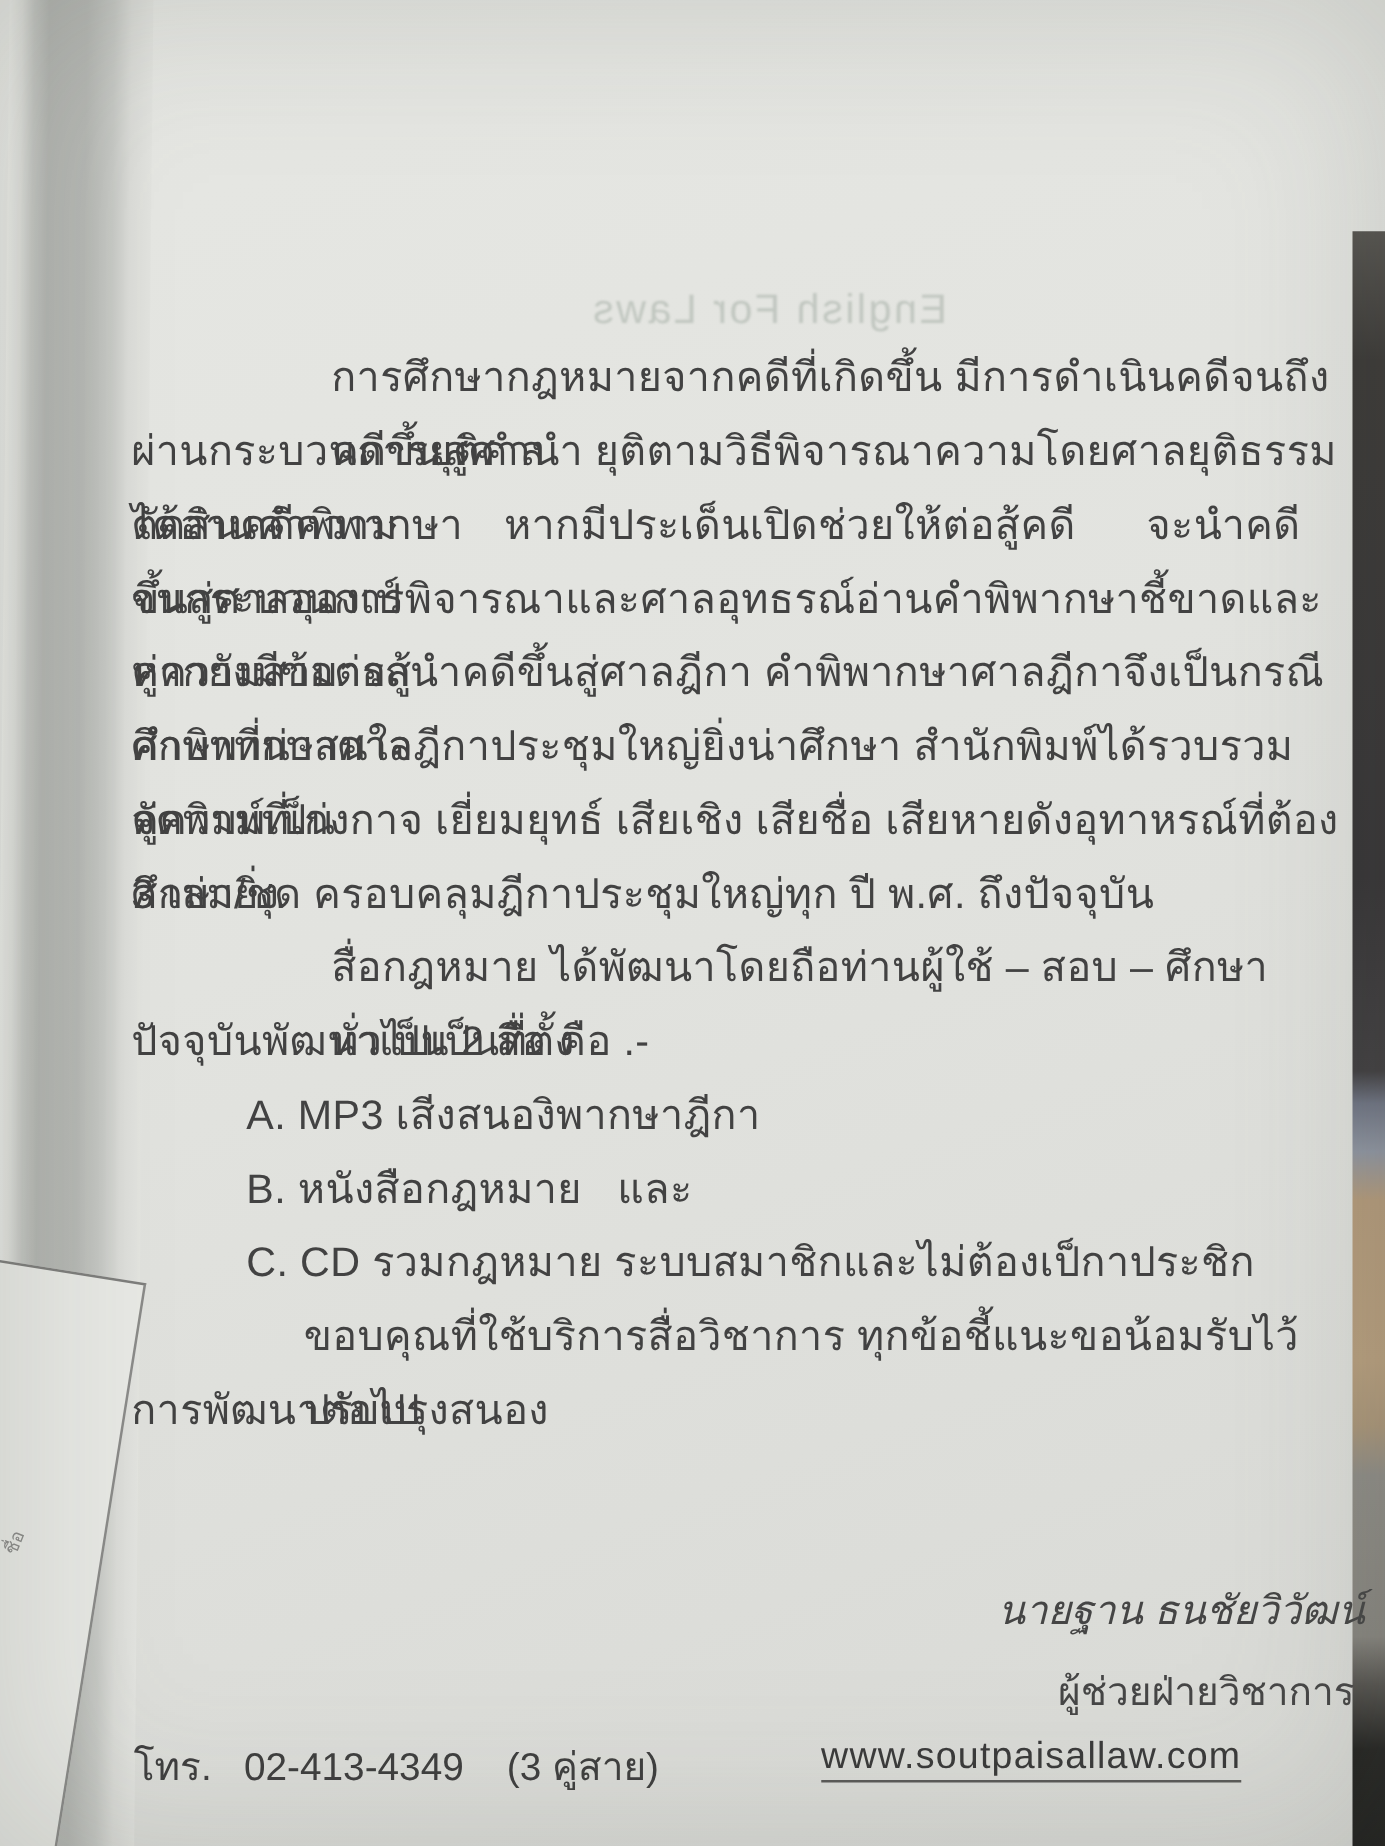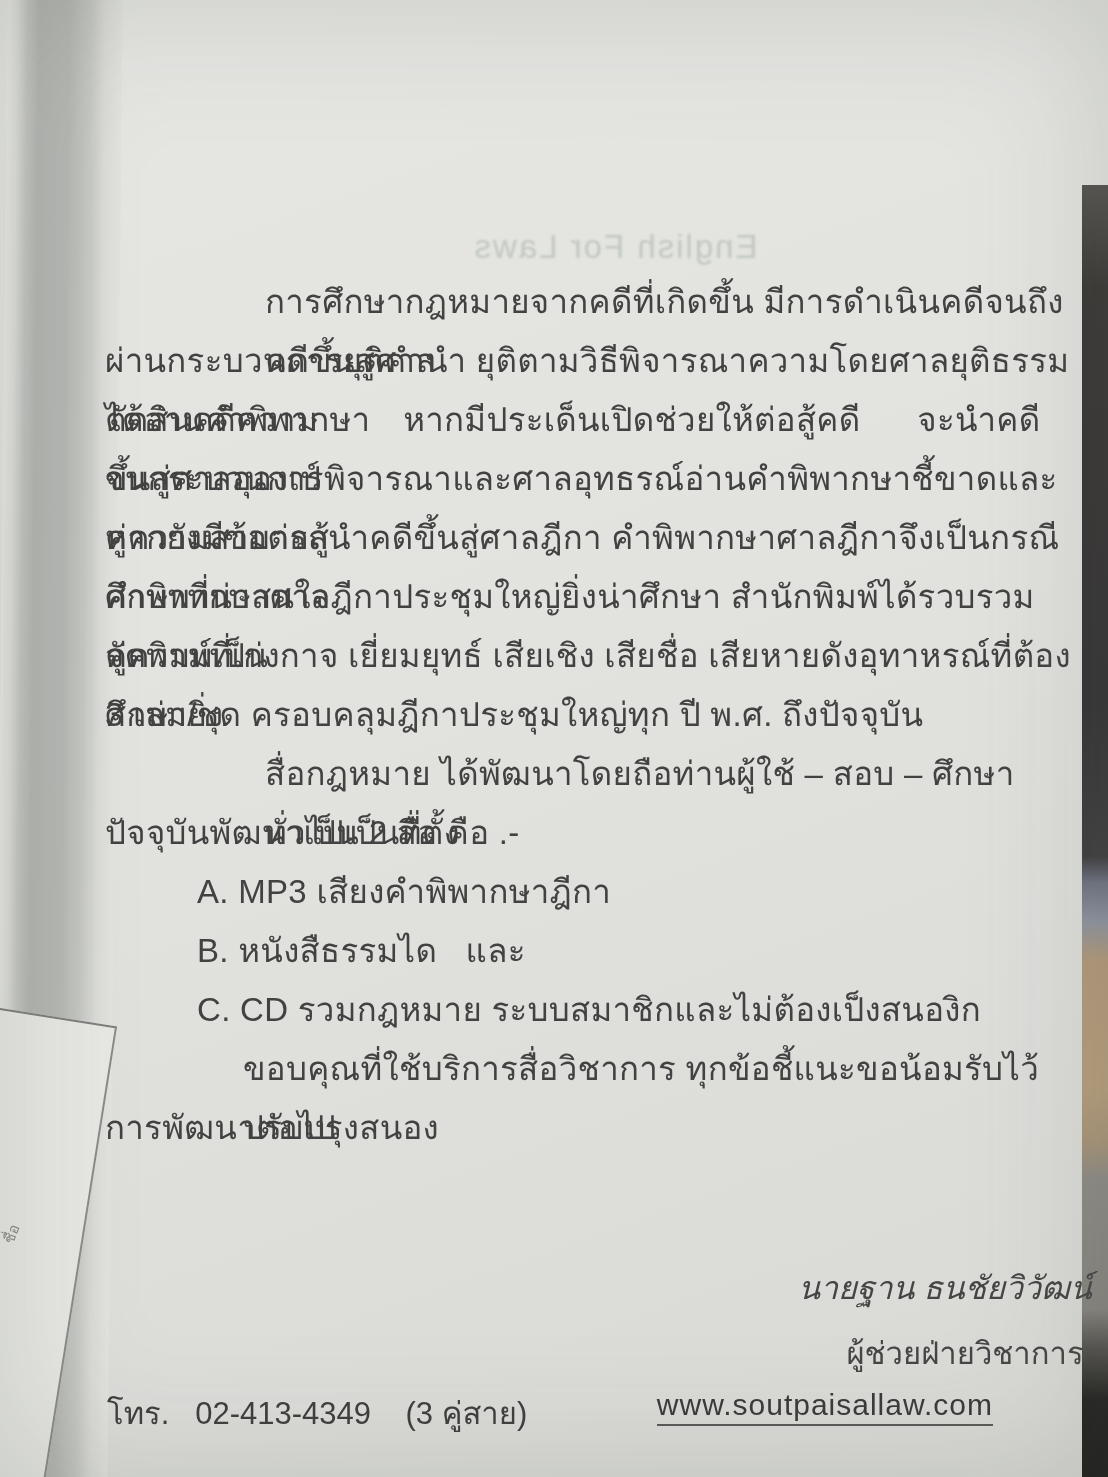--- a/index.html
+++ b/index.html
@@ -121,23 +121,23 @@
       <div class="line indent">การศึกษากฎหมายจากคดีที่เกิดขึ้น มีการดำเนินคดีจนถึงคดีขึ้นสู่ศาล</div>
       <div class="line">ผ่านกระบวนการยุติคำนำ ยุติตามวิธีพิจารณาความโดยศาลยุติธรรมได้อ่านคำพิพากษา</div>
       <div class="line">ตัดสินคดีความ         หากมีประเด็นเปิดช่วยให้ต่อสู้คดี      จะนำคดีขึ้นสู่ศาลอุองเป์</div>
       <div class="line">จนกระบวนการพิจารณาและศาลอุทธรณ์อ่านคำพิพากษาชี้ขาดและหากยังมีข้อต่อสู้</div>
       <div class="line">คู่ความสามารถนำคดีขึ้นสู่ศาลฎีกา คำพิพากษาศาลฎีกาจึงเป็นกรณีศึกษาที่น่าสนใจ</div>
       <div class="line">คำพิพากษาศาลฎีกาประชุมใหญ่ยิ่งน่าศึกษา สำนักพิมพ์ได้รวบรวมจัดพิมพ์เป็น</div>
       <div class="line">คู่ความที่เก่งกาจ เยี่ยมยุทธ์ เสียเชิง เสียชื่อ เสียหายดังอุทาหรณ์ที่ต้องศึกษายิ่ง</div>
       <div class="line">3 เล่ม/ชุด ครอบคลุมฎีกาประชุมใหญ่ทุก ปี พ.ศ. ถึงปัจจุบัน</div>
       <div class="line indent">สื่อกฎหมาย ได้พัฒนาโดยถือท่านผู้ใช้ – สอบ – ศึกษาทั่วไปเป็นที่ตั้ง</div>
       <div class="line">ปัจจุบันพัฒนาเป็น 2 สื่อ คือ .-</div>
-      <div class="line list">A. MP3 เสียงคำพิพากษาฎีกา</div>
-      <div class="line list">B. หนังสืธรรมได   และ</div>
-      <div class="line list">C. CD รวมกฎหมาย ระบบสมาชิกและไม่ต้องเป็งสนองิก</div>
+      <div class="line list">A. MP3 เสีงสนองิพากษาฎีกา</div>
+      <div class="line list">B. หนังสือกฎหมาย   และ</div>
+      <div class="line list">C. CD รวมกฎหมาย ระบบสมาชิกและไม่ต้องเป็กาประชิก</div>
       <div class="line indent2">ขอบคุณที่ใช้บริการสื่อวิชาการ ทุกข้อชี้แนะขอน้อมรับไว้ปรับปรุงสนอง</div>
       <div class="line">การพัฒนาต่อไป</div>
     </div>
 
     <div class="sig-name">นายฐาน  ธนชัยวิวัฒน์</div>
     <div class="sig-role">ผู้ช่วยฝ่ายวิชาการ</div>
 
     <div class="footer-row">
       <div class="phone-group"><span>โทร.</span>&nbsp;&nbsp;&nbsp;<span>02-413-4349</span>&nbsp;&nbsp;&nbsp;&nbsp;<span>(3 คู่สาย)</span></div>
       <div class="website">www.soutpaisallaw.com</div>

